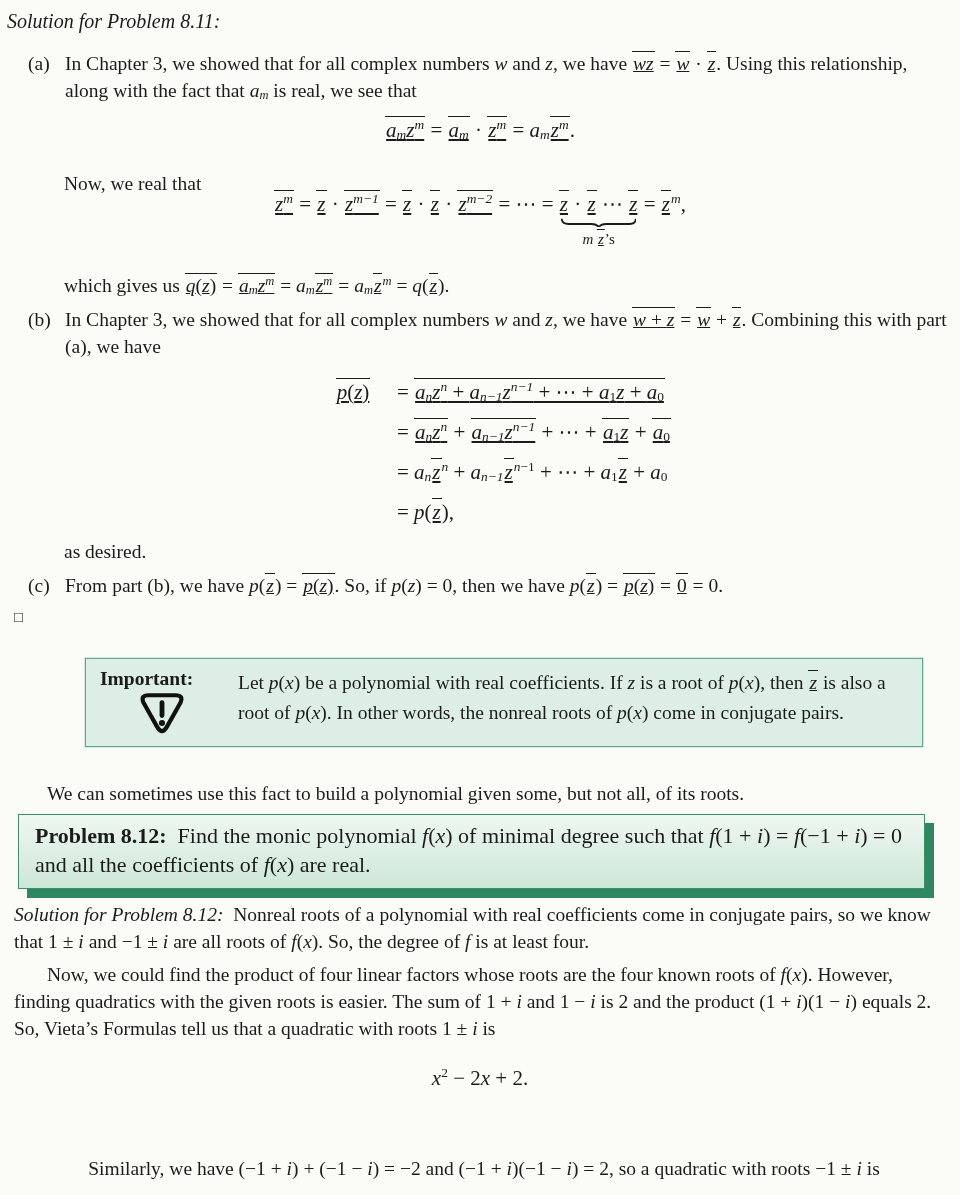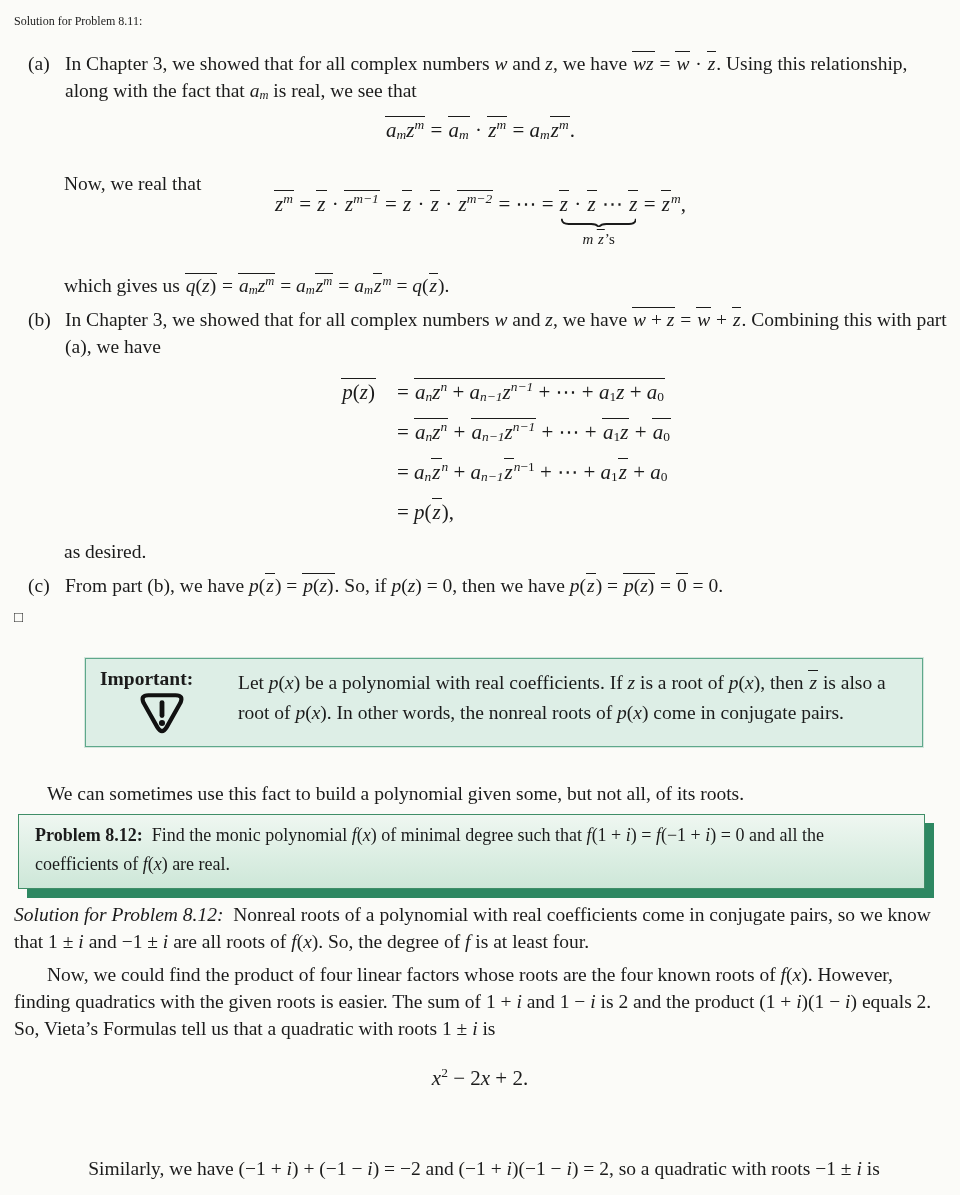--- a/index.html
+++ b/index.html
@@ -9,64 +9,64 @@
     font-family:"Liberation Serif","DejaVu Serif",serif;
     color:var(--text,#1b1b1b);
     overflow:hidden;
   }
   .abs{position:absolute;}
   .para{font-size:19.5px;line-height:27px;}
   .eq{font-size:21px;}
   i{font-style:italic;}
   sup{font-size:64%;line-height:0;vertical-align:super;}
   sub{font-size:64%;line-height:0;vertical-align:baseline;position:relative;bottom:-0.18em;}
-  .ov{display:inline-block;border-top:1.6px solid currentColor;padding:1px 1px 0 1px;line-height:1.15;}
+  .ov{display:inline-block;border-top:1.6px solid currentColor;padding:1px 1px 0 1px;line-height:1.15;text-decoration:underline;}
   
   .li{display:flex;}
   .li .mk{flex:none;width:37px;}
   .li .bd{flex:1;}
   
   .ctr{left:0;right:0;text-align:center;}
   
   .ub{display:inline-block;position:relative;}
   .ub .brace{position:absolute;top:calc(100% + 1px);left:2px;right:2px;width:calc(100% - 4px);height:9px;display:block;}
   .ub .ublab{position:absolute;top:calc(100% + 12px);left:50%;transform:translateX(-50%);font-size:15px;white-space:nowrap;text-align:center;}
   
   .eqrow{display:flex;align-items:baseline;margin-bottom:13px;}
-  .eqlhs{flex:none;width:46px;text-align:right;}
+  .eqlhs{flex:none;width:46px;text-align:center;}
   .eqrhs{margin-left:21px;text-align:left;}
   
   .impbox{
     background:var(--important_bg,#ddeee6);
     border:1px solid var(--important_border,#5ea88b);
     box-shadow:0 0 0 1px rgba(94,168,139,.25);
     display:flex;padding:9px 14px 8px 12px;box-sizing:border-box;
   }
   .impleft{flex:none;width:128px;text-align:center;}
   .implabel{font-weight:bold;font-size:19.5px;text-align:left;padding-left:2px;}
   .impbody{flex:1;font-size:19.5px;line-height:30px;padding-left:12px;}
   
   .probbox{
     background:linear-gradient(to bottom,var(--problem_bg_top,#eef6f0),var(--problem_bg_bottom,#cfe8da));
     border:1px solid var(--problem_border,#3f8e67);
     box-shadow:9px 9px 0 0 var(--problem_shadow,#2d8862);
     padding:6px 16px 9px 16px;box-sizing:border-box;
-    font-size:18px;line-height:29px;
+    font-size:22px;line-height:29px;
   }
   .problabel{font-weight:bold;}
   .solhead{font-style:italic;}
   .qed{font-size:15px;line-height:15px;}
   .indent1{text-indent:33px;}
 </style>
 </head>
 <body>
 
 <div id="page">
 
-  <div class="abs para" style="left:14px;top:8px;font-size:12px;">Solution for Problem 8.11:</div>
+  <div class="abs para" style="left:7px;top:8px;font-size:20px;font-style:italic;">Solution for Problem 8.11:</div>
 
   <div class="abs para li" style="left:28px;top:50px;width:916px;">
     <span class="mk">(a)</span>
     <span class="bd">In Chapter 3, we showed that for all complex numbers <i>w</i> and <i>z</i>, we have <span class="ov"><i>wz</i></span> = <span class="ov"><i>w</i></span> · <span class="ov"><i>z</i></span>.  Using this relationship, along with the fact that <i>a<sub>m</sub></i> is real, we see that</span>
   </div>
 
   <div class="abs eq ctr" style="top:116px;"><span class="ov"><i>a<sub>m</sub>z<sup>m</sup></i></span> = <span class="ov"><i>a<sub>m</sub></i></span> · <span class="ov"><i>z<sup>m</sup></i></span> = <i>a<sub>m</sub></i><span class="ov"><i>z<sup>m</sup></i></span>.</div>
 
   <div class="abs para" style="left:64px;top:170px;">Now, we real that</div>
 

